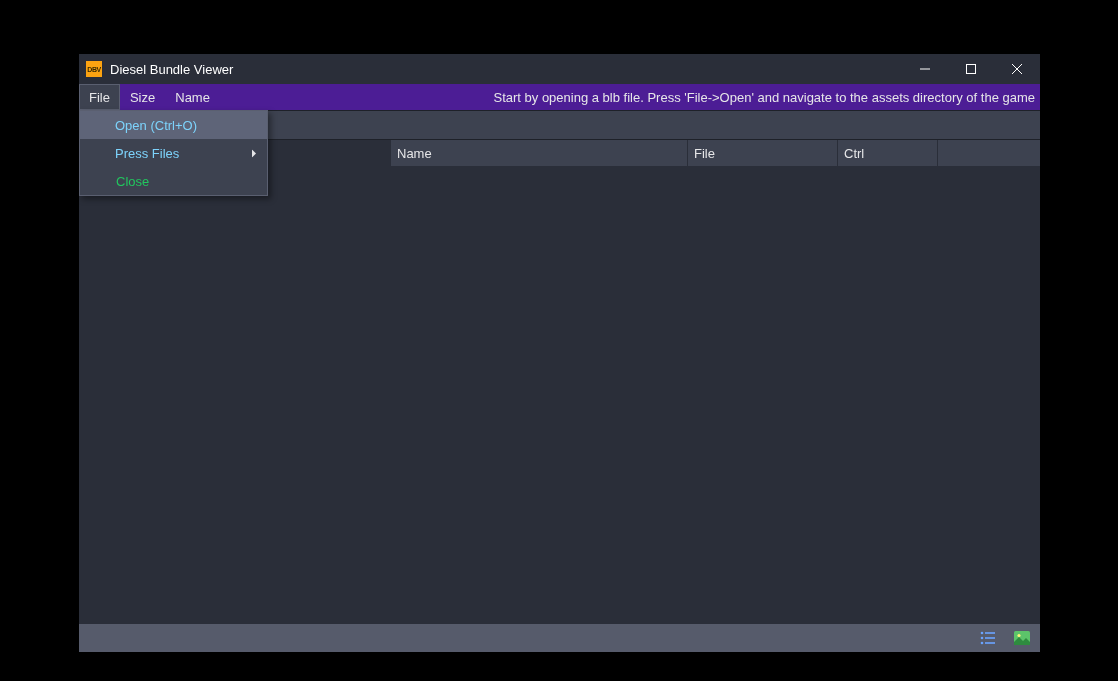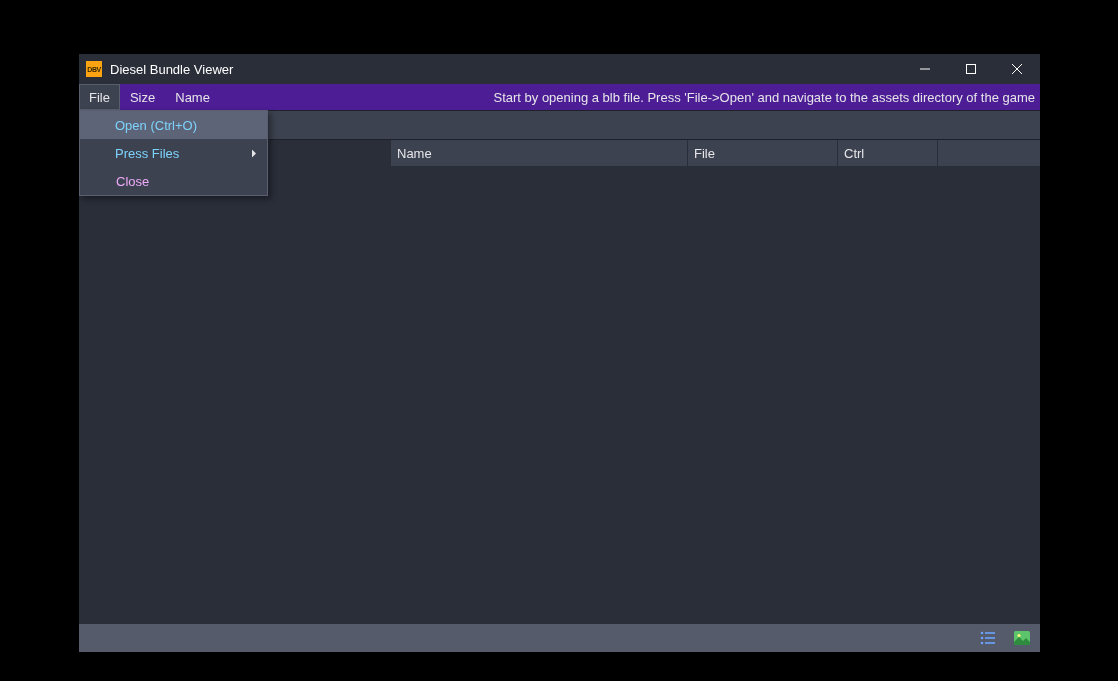--- a/index.html
+++ b/index.html
@@ -161,21 +161,21 @@
     padding-left: 35px;
     padding-right: 10px;
     color: #7dd3fc;
     font-size: 13px;
     position: relative;
   }
   .dropdown-item.highlighted {
     background: #5e6478;
   }
   .dropdown-item.disabled {
-    color: #f0abfc;
+    color: #22c55e;
     padding-left: 36px;
   }
   .submenu-arrow {
     position: absolute;
     right: 10px;
     top: 50%;
     transform: translateY(-50%);
   }
 </style>
 </head>

